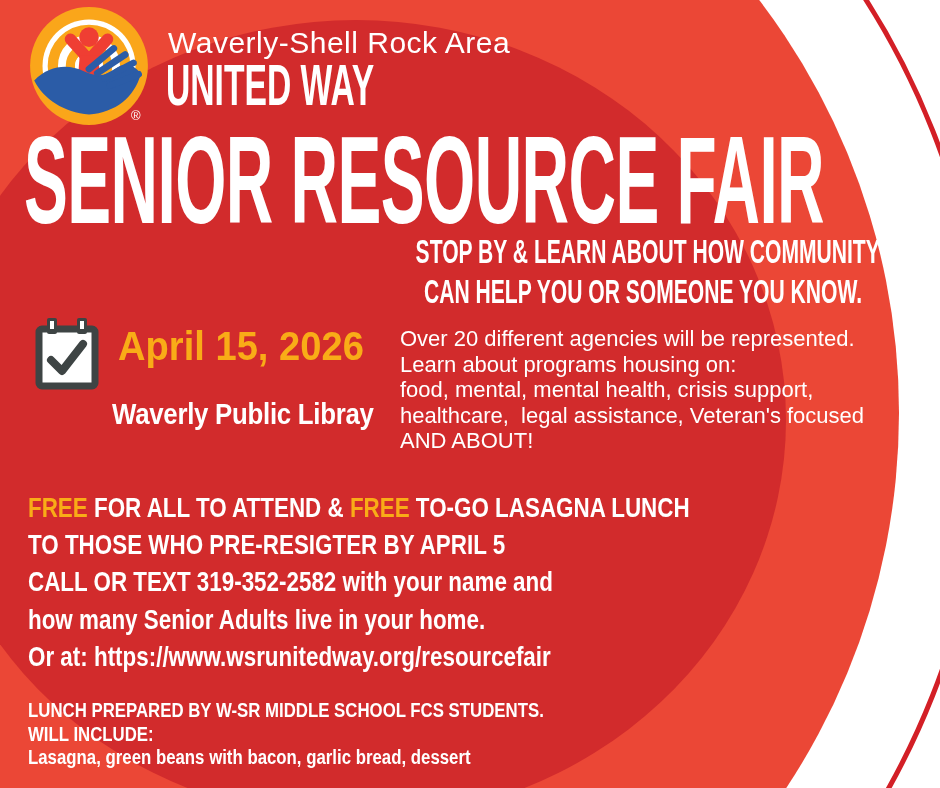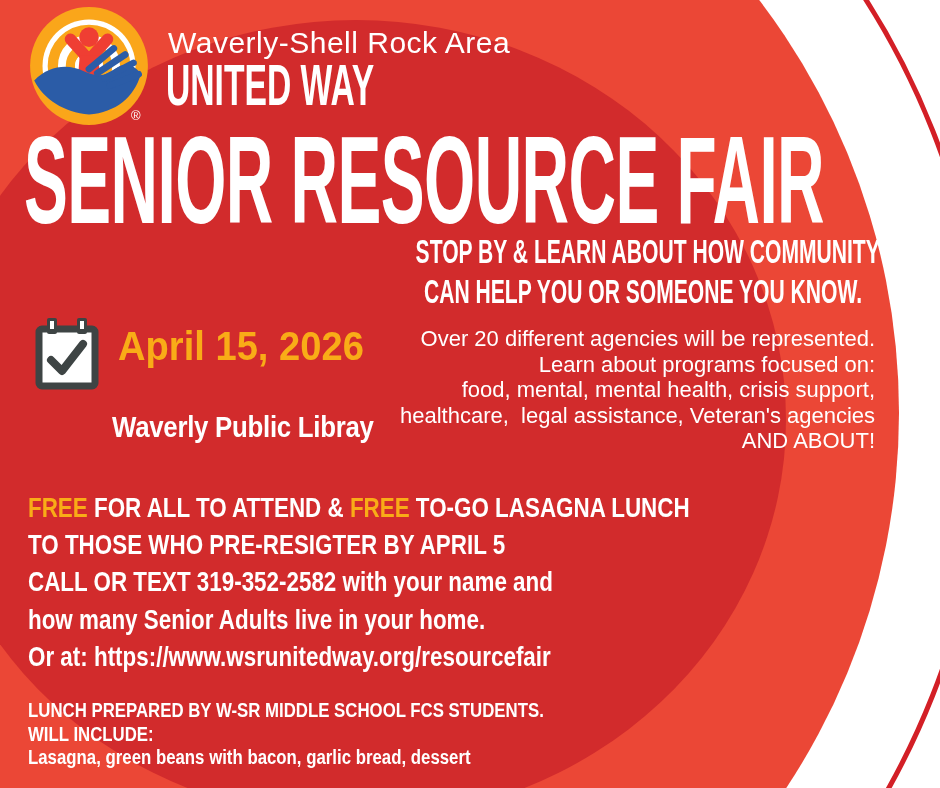--- a/index.html
+++ b/index.html
@@ -44,26 +44,26 @@
     font-size:34px; font-weight:700; color:#ffffff; line-height:40px; }
   .subtitle .line { display:block; white-space:nowrap; transform:scaleX(0.62); transform-origin:100% 50%; }
 
   
   .calendar { left:34px; top:316px; width:66px; height:76px; }
   .calendar svg { width:100%; height:100%; display:block; }
   .event-date { left:118px; top:318px; font-size:41px; font-weight:700; line-height:1;margin-top:8px; }
   .event-date .cond { transform:scaleX(0.93); }
   .event-time { left:111px; top:357px; font-size:52px; font-weight:700; color:#ffffff; line-height:1; }
   .event-time .cond { transform:scaleX(0.58); }
-  .event-loc { left:112px; top:413px; font-size:29px; font-weight:700; color:#ffffff; line-height:1; }
+  .event-loc { left:112px; top:400px; font-size:29px; font-weight:700; color:#ffffff; line-height:1; }
   .event-loc .cond { transform:scaleX(0.89); letter-spacing:-0.3px; }
 
   
   .agencies { left:400px; top:326px; font-size:22px; font-weight:400; color:#ffffff; line-height:25.5px; }
-  .agencies .ag-line { white-space:pre;text-align:right; }
+  .agencies .ag-line { white-space:pre; }
 
   
   .reg-block {
     left:28px; top:489px; font-size:28px; font-weight:700; color:#ffffff;
     line-height:37.2px; transform:scaleX(0.8); transform-origin:0 0;
   }
   .reg-block .reg-line { white-space:nowrap; }
   .reg-block .reg-line span { white-space:pre; }
 
   
@@ -123,23 +123,23 @@
       <rect x="16" y="5" width="4" height="8" fill="#FFFFFF"></rect>
       <rect x="46" y="5" width="4" height="8" fill="#FFFFFF"></rect>
       <path d="M17,44 L28,55 L49,28" fill="none" stroke="#3E4444" stroke-width="8" stroke-linecap="round" stroke-linejoin="round"></path>
     </svg>
   </div>
   <div class="abs event-date gold"><span class="cond">April 15, 2026</span></div>
   <div class="abs event-loc"><span class="cond">Waverly Public Libray</span></div>
 
   <div class="abs agencies">
     <div class="ag-line">Over 20 different agencies will be represented.</div>
-    <div class="ag-line">Learn about programs focused on:</div>
+    <div class="ag-line">Learn about programs housing on:</div>
     <div class="ag-line">food, mental, mental health, crisis support,</div>
-    <div class="ag-line">healthcare,  legal assistance, Veteran's agencies</div>
+    <div class="ag-line">healthcare,  legal assistance, Veteran's focused</div>
     <div class="ag-line">AND ABOUT!</div>
   </div>
 
   <div class="abs reg-block">
     <div class="reg-line"><span class="gold">FREE</span><span> FOR ALL TO ATTEND &amp; </span><span class="gold">FREE</span><span> TO-GO LASAGNA LUNCH</span></div>
     <div class="reg-line">TO THOSE WHO PRE-RESIGTER BY APRIL 5</div>
     <div class="reg-line">CALL OR TEXT 319-352-2582 with your name and</div>
     <div class="reg-line">how many Senior Adults live in your home.</div>
     <div class="reg-line">Or at: https://www.wsrunitedway.org/resourcefair</div>
   </div>

